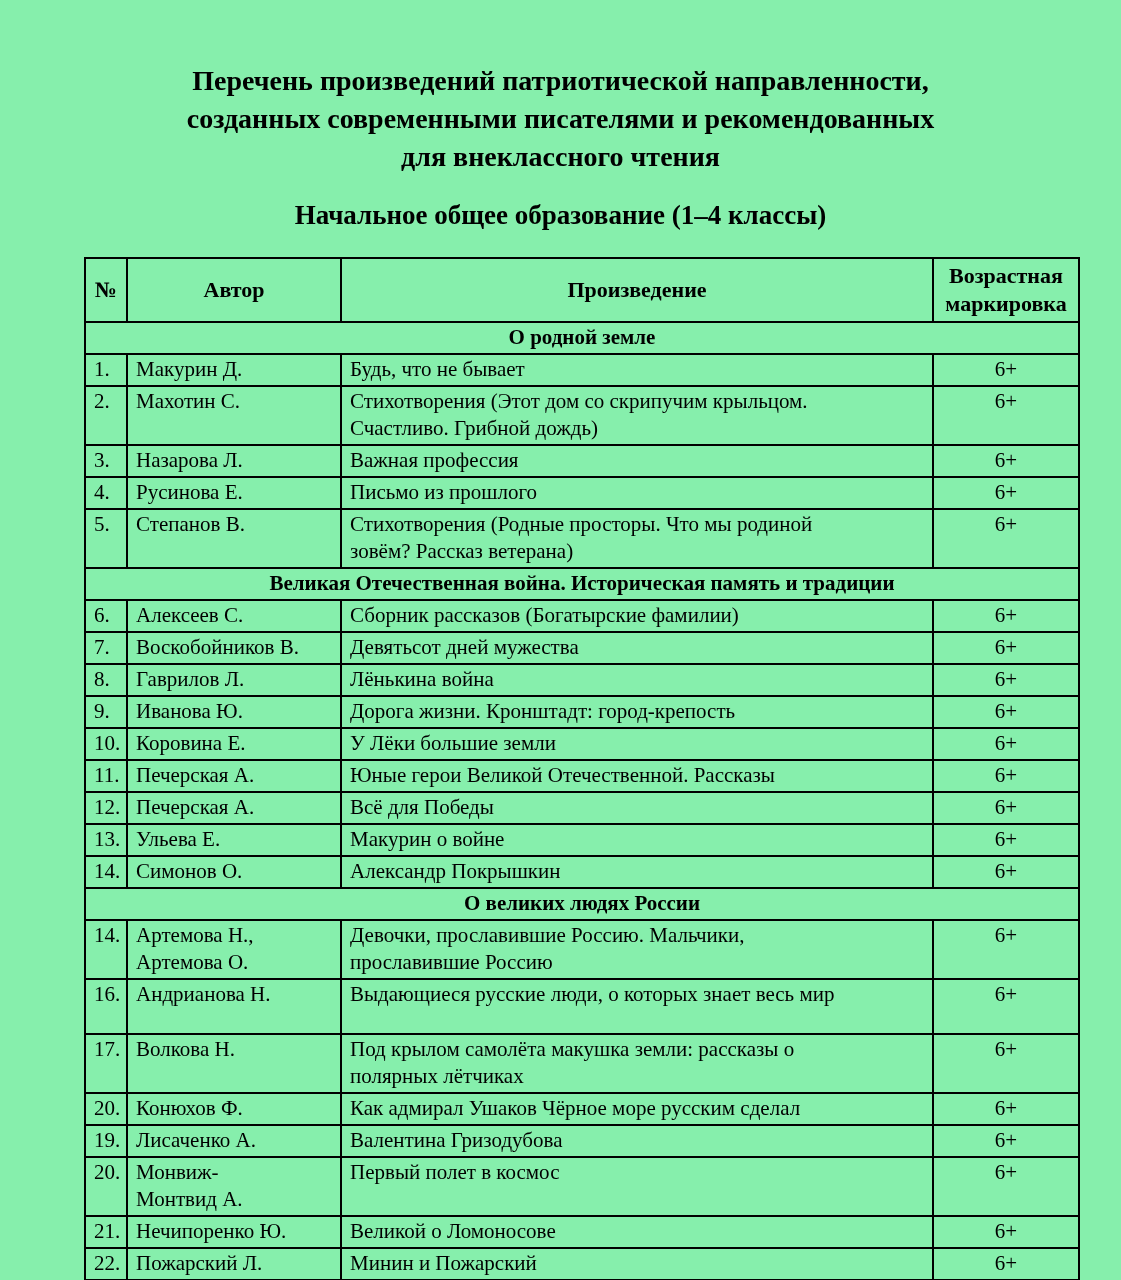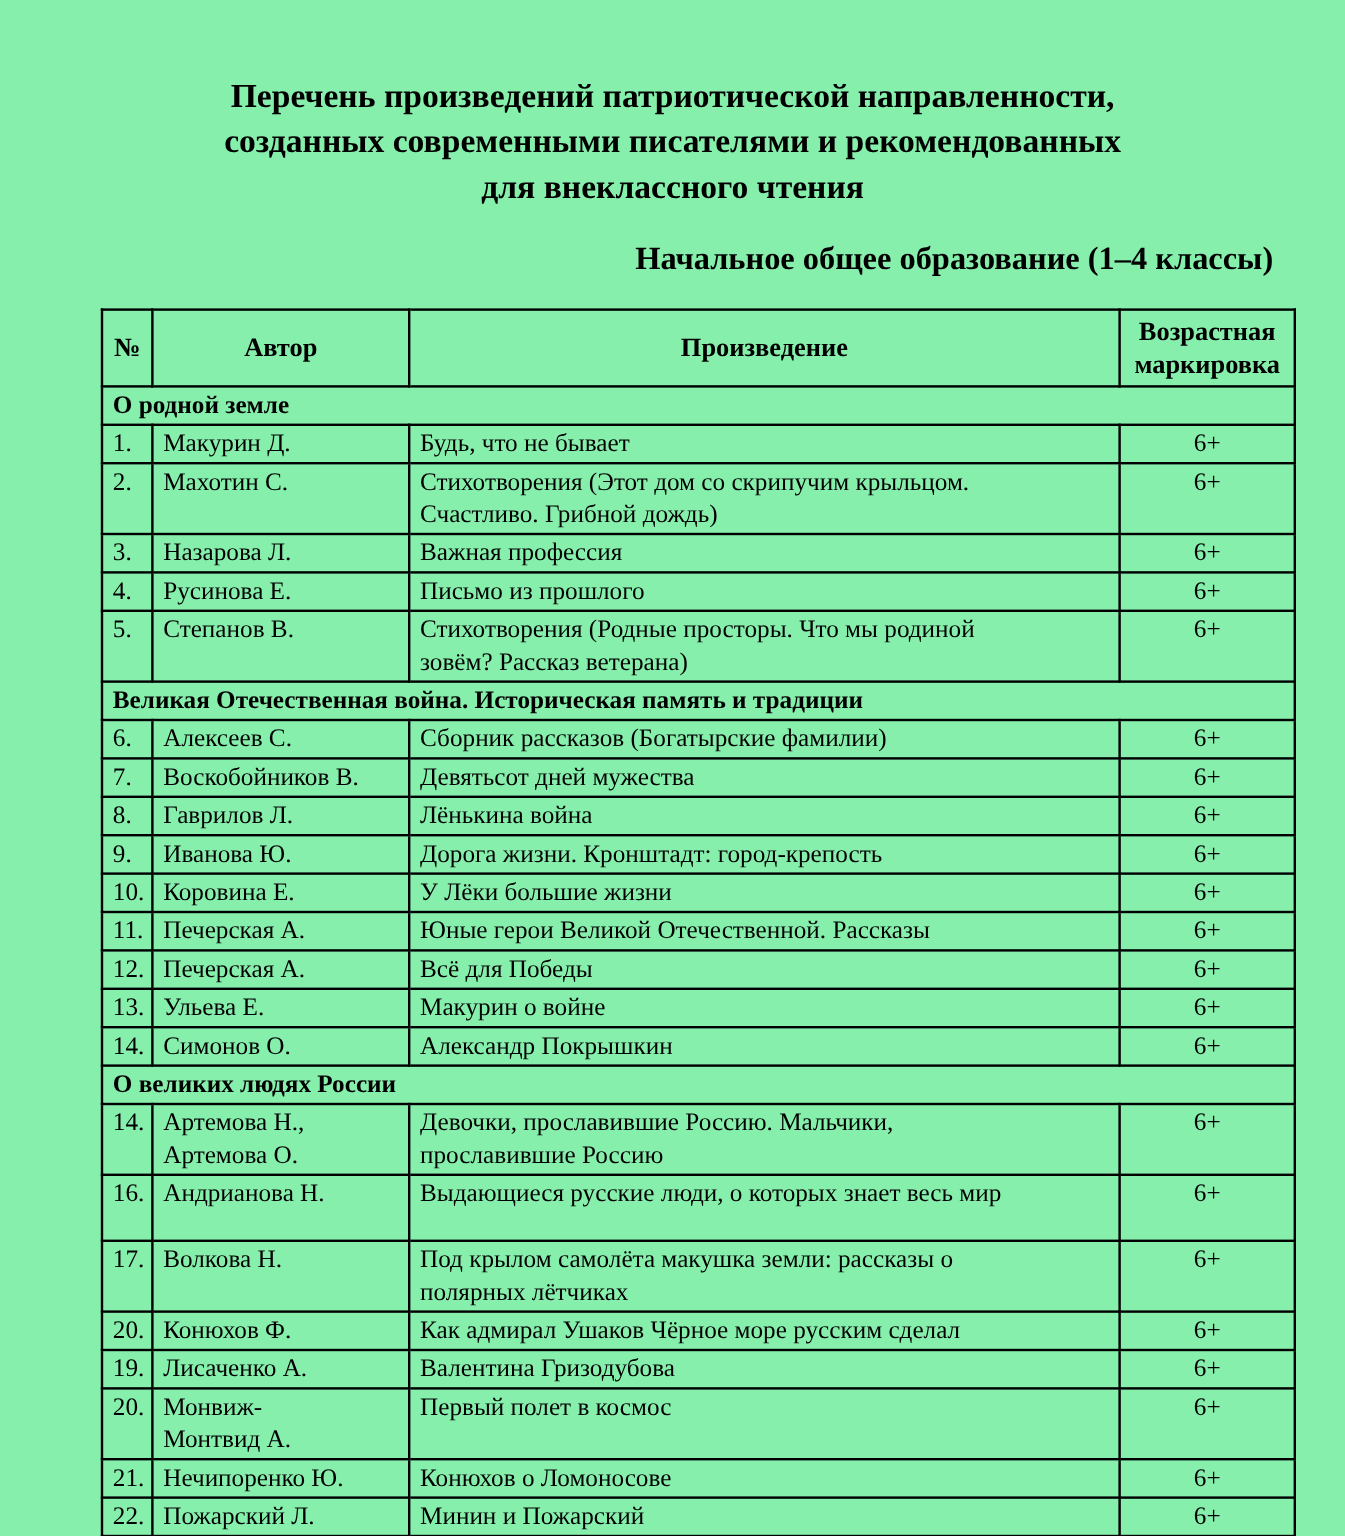--- a/index.html
+++ b/index.html
@@ -20,21 +20,21 @@
   .doc-title {
     margin: 62px 60px 0 60px;
     text-align: center;
     font-size: 28px;
     font-weight: bold;
     line-height: 38px;
     white-space: pre-line;
   }
   .doc-subtitle {
     margin: 24px 60px 0 60px;
-    text-align: right;
+    text-align: center;
     font-size: 27px;
     font-weight: bold;
     line-height: 30px;
   }
   table.works {
     border-collapse: collapse;
     table-layout: fixed;
     width: 994px;
     margin: 27px 0 0 84px;
   }
@@ -57,20 +57,21 @@
     text-align: center;
     vertical-align: middle;
     line-height: 28px;
     padding: 3px 4px;
     height: 64px;
   }
   td.col-num  { padding-left: 6px; padding-right: 2px; }
   td.col-author, td.col-work { white-space: pre-line; }
   td.col-age  { text-align: center; }
   td.section-cell {
+    text-align: center;
     font-weight: bold;
     font-size: 22px;
     line-height: 26px;
     padding: 1px 4px 2px 4px;
   }
   tr.tall td { height: 55px; }
 </style>
 </head>
 <body>
 
@@ -154,21 +155,21 @@
         </tr>
         <tr>
           <td class="col-num">9.</td>
           <td class="col-author">Иванова Ю.</td>
           <td class="col-work">Дорога жизни. Кронштадт: город-крепость</td>
           <td class="col-age">6+</td>
         </tr>
         <tr>
           <td class="col-num">10.</td>
           <td class="col-author">Коровина Е.</td>
-          <td class="col-work">У Лёки большие жизни</td>
+          <td class="col-work">У Лёки большие земли</td>
           <td class="col-age">6+</td>
         </tr>
         <tr>
           <td class="col-num">11.</td>
           <td class="col-author">Печерская А.</td>
           <td class="col-work">Юные герои Великой Отечественной. Рассказы</td>
           <td class="col-age">6+</td>
         </tr>
         <tr>
           <td class="col-num">12.</td>
@@ -227,21 +228,21 @@
         <tr>
           <td class="col-num">20.</td>
           <td class="col-author">Монвиж-
 Монтвид А.</td>
           <td class="col-work">Первый полет в космос</td>
           <td class="col-age">6+</td>
         </tr>
         <tr>
           <td class="col-num">21.</td>
           <td class="col-author">Нечипоренко Ю.</td>
-          <td class="col-work">Конюхов о Ломоносове</td>
+          <td class="col-work">Великой о Ломоносове</td>
           <td class="col-age">6+</td>
         </tr>
         <tr>
           <td class="col-num">22.</td>
           <td class="col-author">Пожарский Л.</td>
           <td class="col-work">Минин и Пожарский</td>
           <td class="col-age">6+</td>
         </tr>
       </tbody>
   </table>

